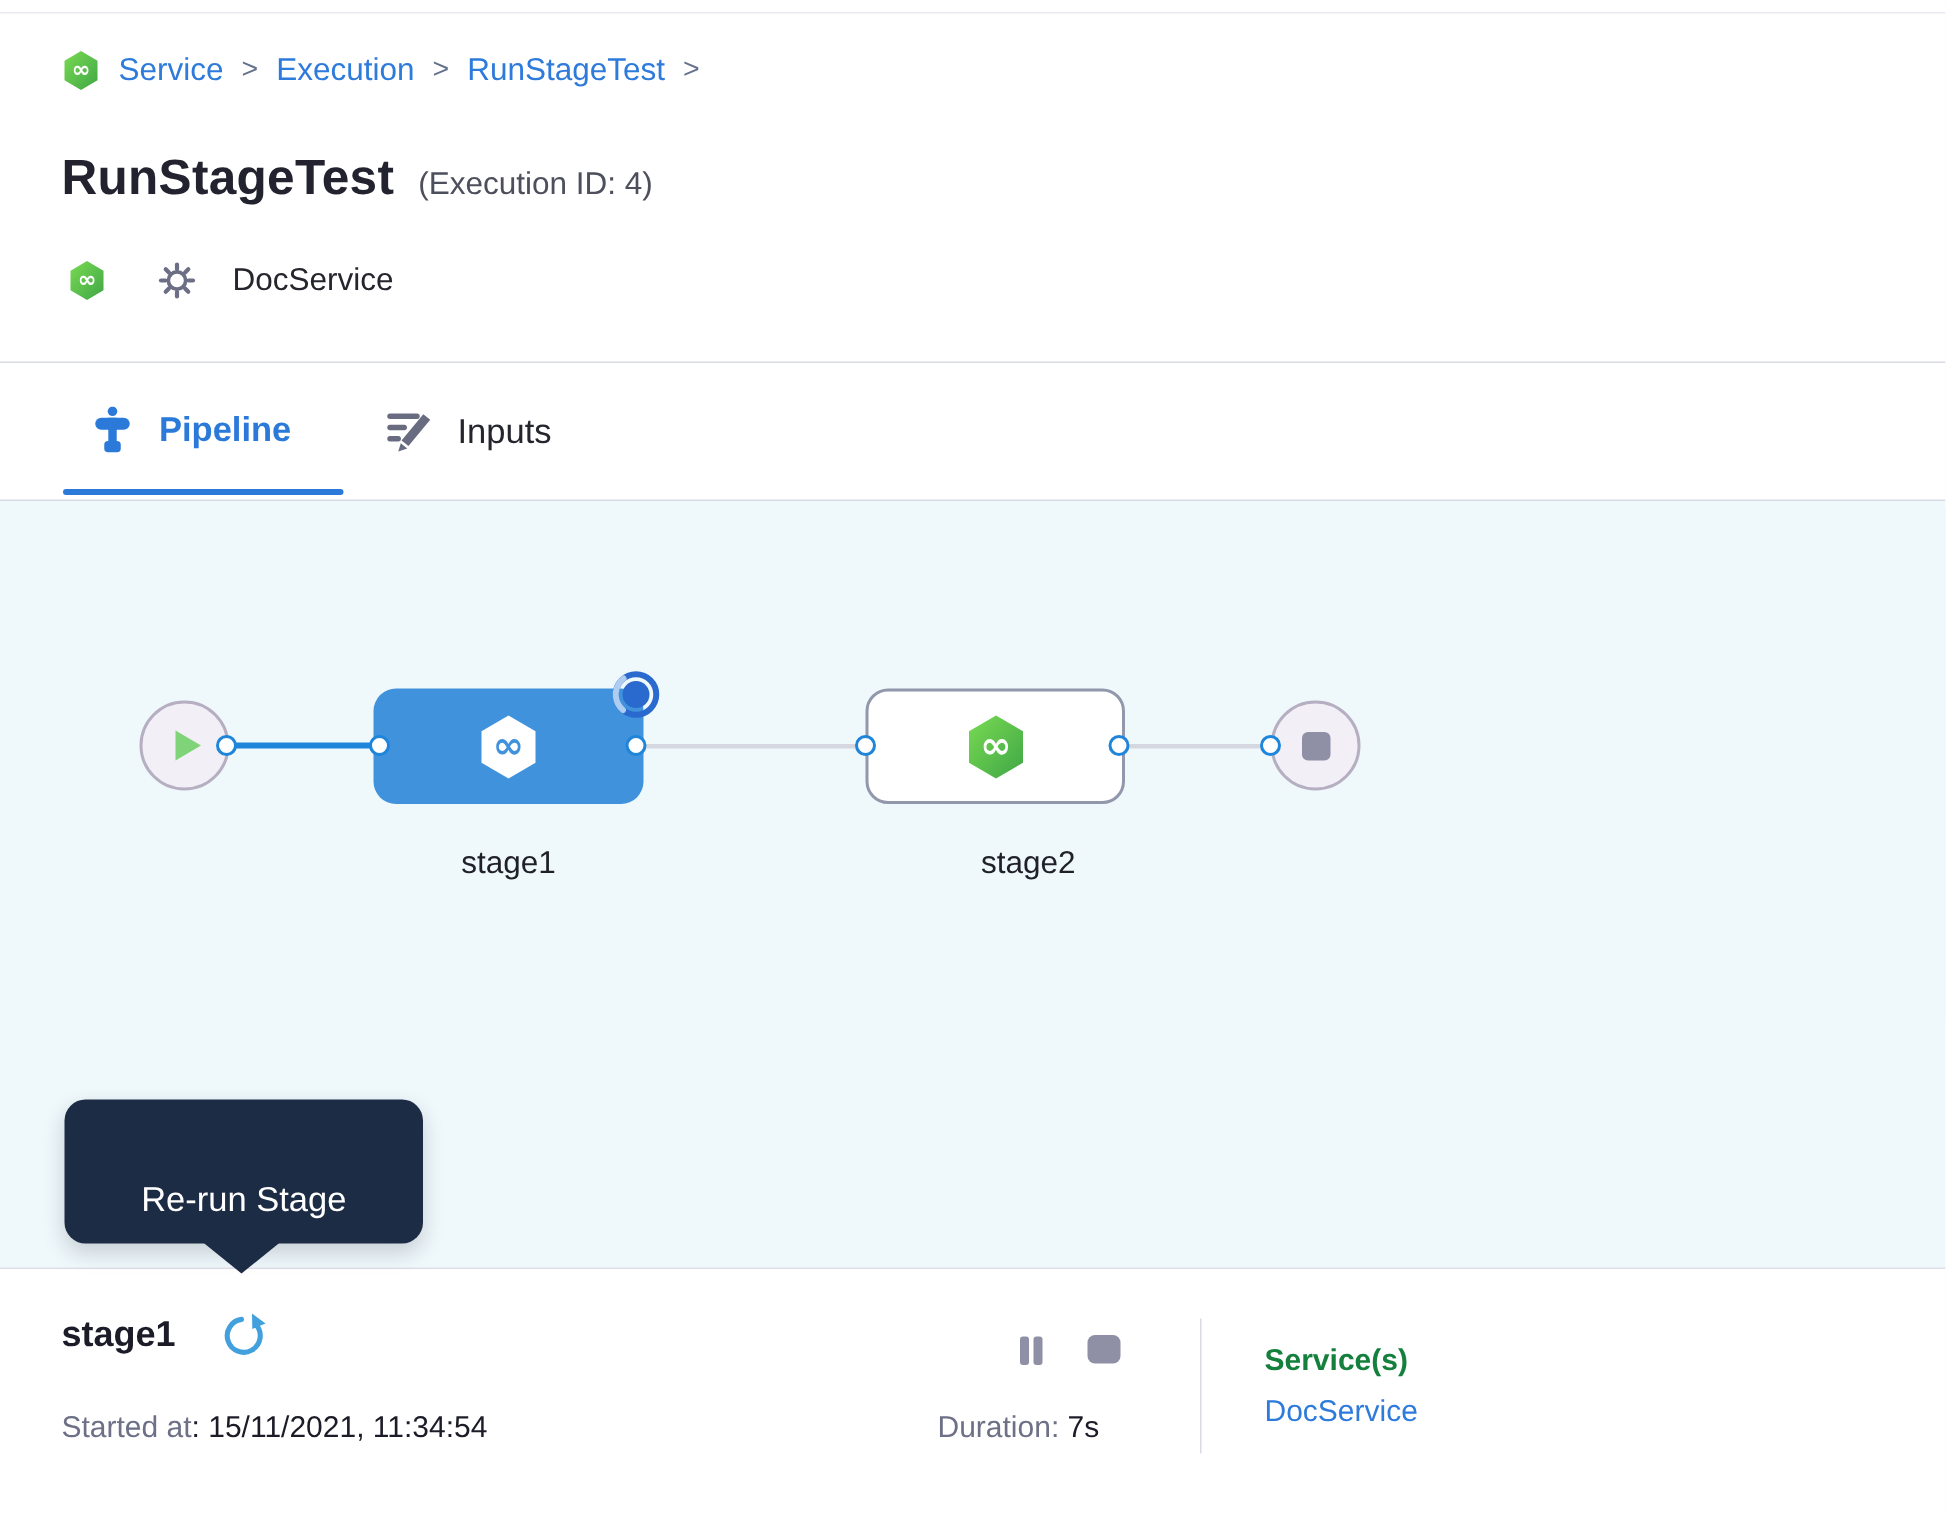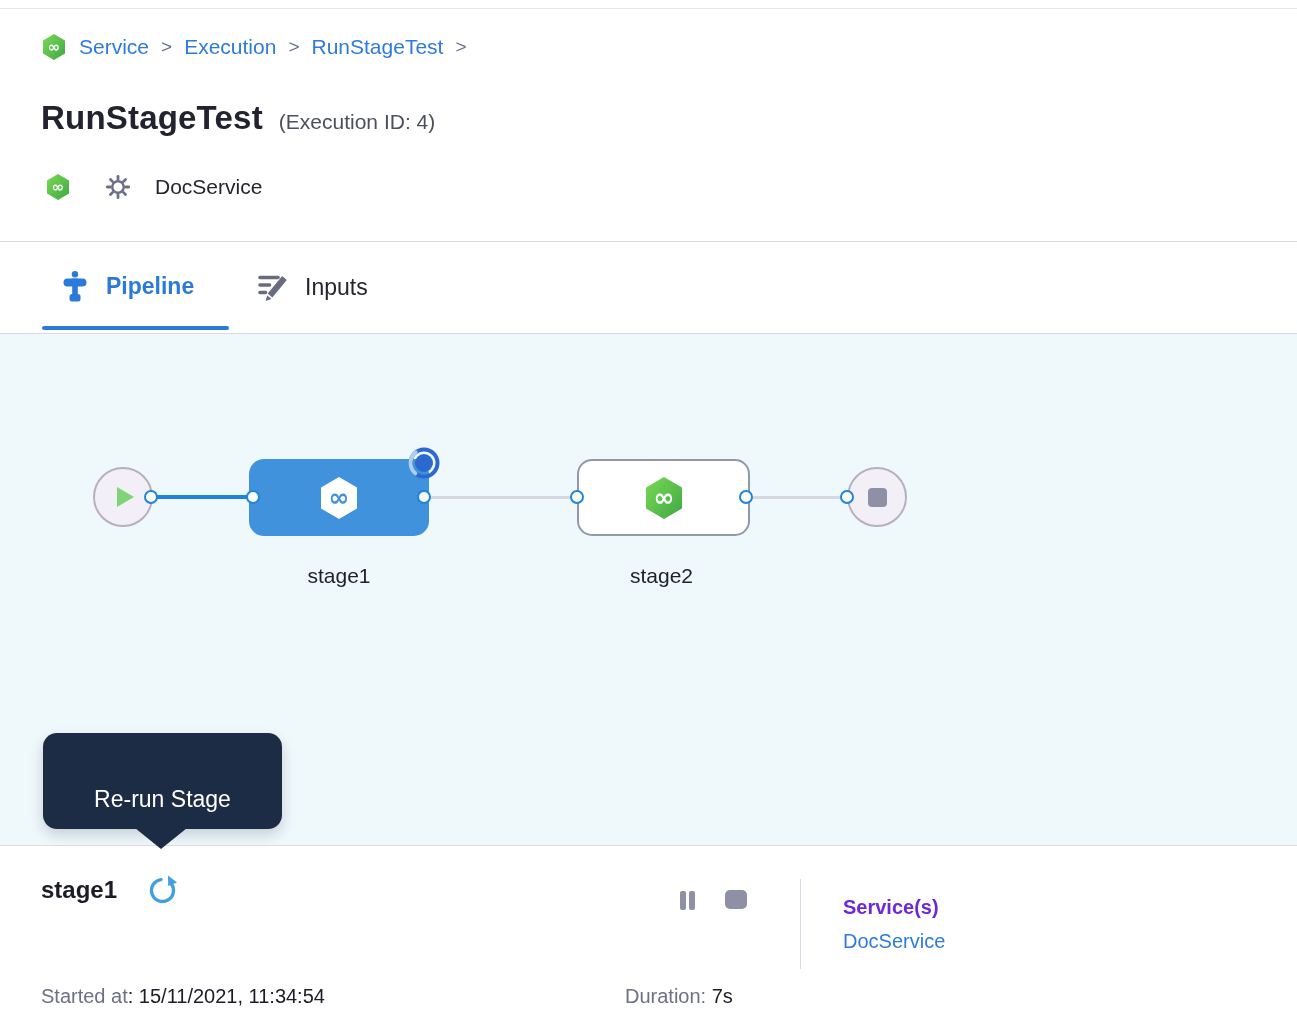--- a/index.html
+++ b/index.html
@@ -57,30 +57,30 @@
              box-shadow:0 6px 14px rgba(20,30,50,.18); }
   .tooltip span { color:#ffffff; font-size:23px;margin-top:37px; }
   .tooltip::after { content:""; position:absolute; top:95px; left:92px; width:0; height:0;
                     border-left:26px solid transparent; border-right:26px solid transparent;
                     border-top:21px solid #1d2c45; }
 
   
   .footer { top:845px; left:0; width:1297px; height:167px; background:#ffffff; border-top:1px solid #dcdde7; }
   .footer-stage-name { left:41px; top:30px; font-size:24px; font-weight:bold; color:#1b1c27; }
   .rerun-btn { left:146px; top:27px; cursor:pointer; }
-  .meta-line { font-size:20px; top:95px; white-space:nowrap;margin-top:44px; }
+  .meta-line { font-size:20px; top:95px; white-space:nowrap; }
   .meta-gray { color:#6d7086; }
   .meta-dark { color:#1b1c27; }
   .started-line { left:41px; }
   .duration-line { left:625px; }
   .pause-btn { left:680px; top:45px; display:flex; gap:3px; cursor:pointer; }
   .pause-btn i { display:block; width:6px; height:19px; border-radius:2px; background:#8f90a6; }
   .stop-btn { left:725px; top:44px; width:22px; height:19px; border-radius:5px; background:#8f90a6; cursor:pointer; }
   .footer-vdivider { left:800px; top:33px; width:1px; height:90px; background:#d9dae5; }
-  .services-label { left:843px; top:50px; font-size:20px; font-weight:bold; color:#6d28d9; }
+  .services-label { left:843px; top:50px; font-size:20px; font-weight:bold; color:#15803d; }
   .services-link { left:843px; top:84px; font-size:20px; color:#2e7bdb; cursor:pointer; }
 
   svg text { font-family:"DejaVu Sans","Liberation Sans",sans-serif; font-weight:bold; }
 </style>
 </head>
 <body>
 
 <svg width="0" height="0" style="position:absolute" aria-hidden="true">
   <defs>
     <linearGradient id="gradGreen" x1="0" y1="0" x2="1" y2="1">
@@ -205,21 +205,21 @@
   </div>
 
   <div class="abs port" style="left:144px"></div>
   <div class="abs port" style="left:246px"></div>
   <div class="abs port" style="left:417px"></div>
   <div class="abs port" style="left:570px"></div>
   <div class="abs port" style="left:739px"></div>
   <div class="abs port" style="left:840px"></div>
 
   <div class="abs stage-label" style="left:249px;width:180px">stage1</div>
-  <div class="abs stage-label" style="left:575px;width:173px">stage2</div>
+  <div class="abs stage-label" style="left:599px;width:173px">stage2</div>
 
   <div class="abs tooltip">
     <span>Re-run Stage</span>
   </div>
 </div>
 
 <div class="abs footer">
   <span class="abs footer-stage-name">stage1</span>
 
   <span class="abs rerun-btn">

